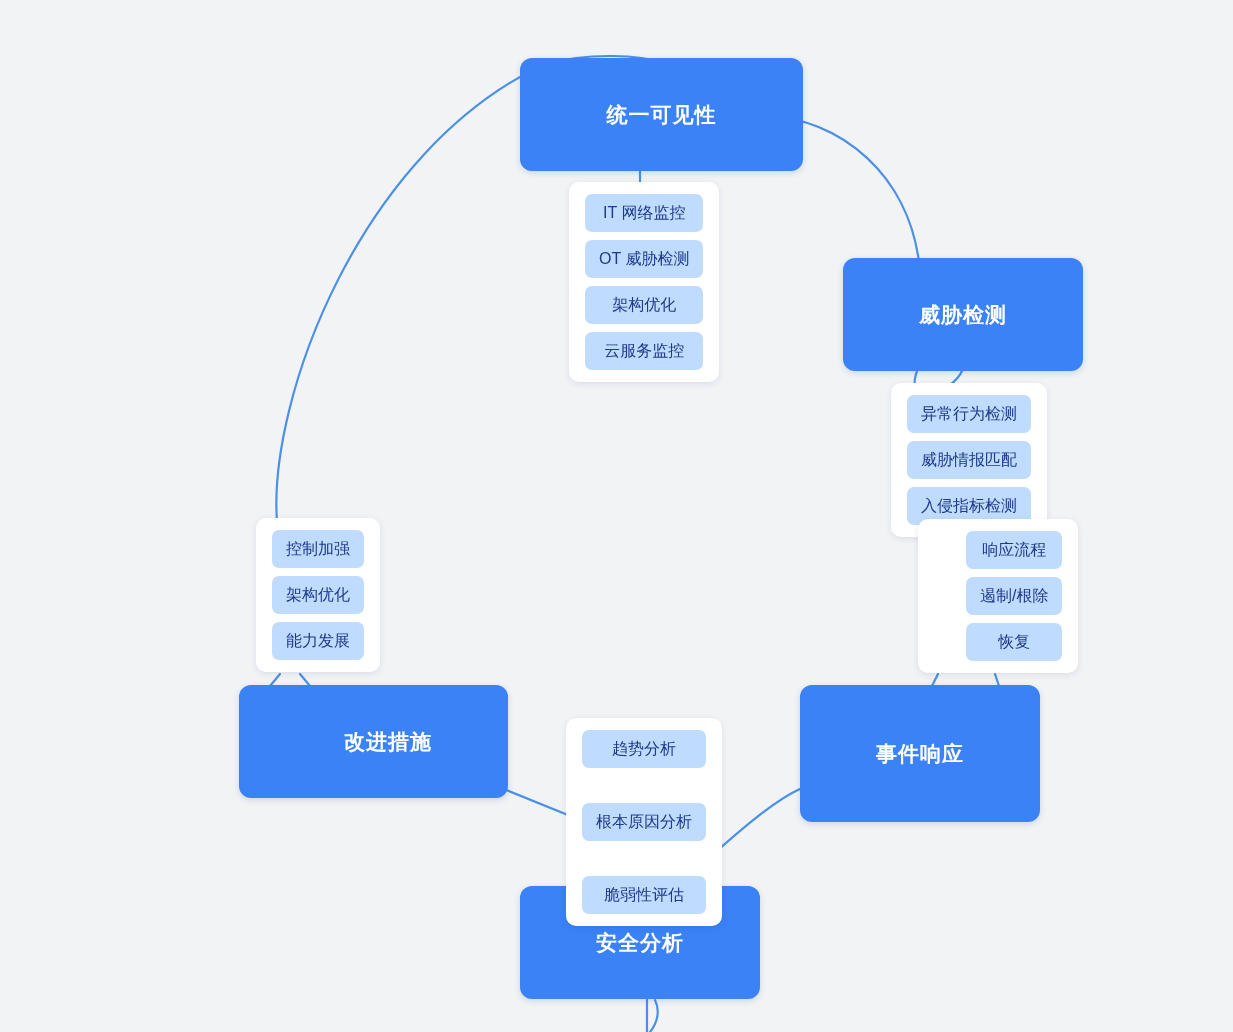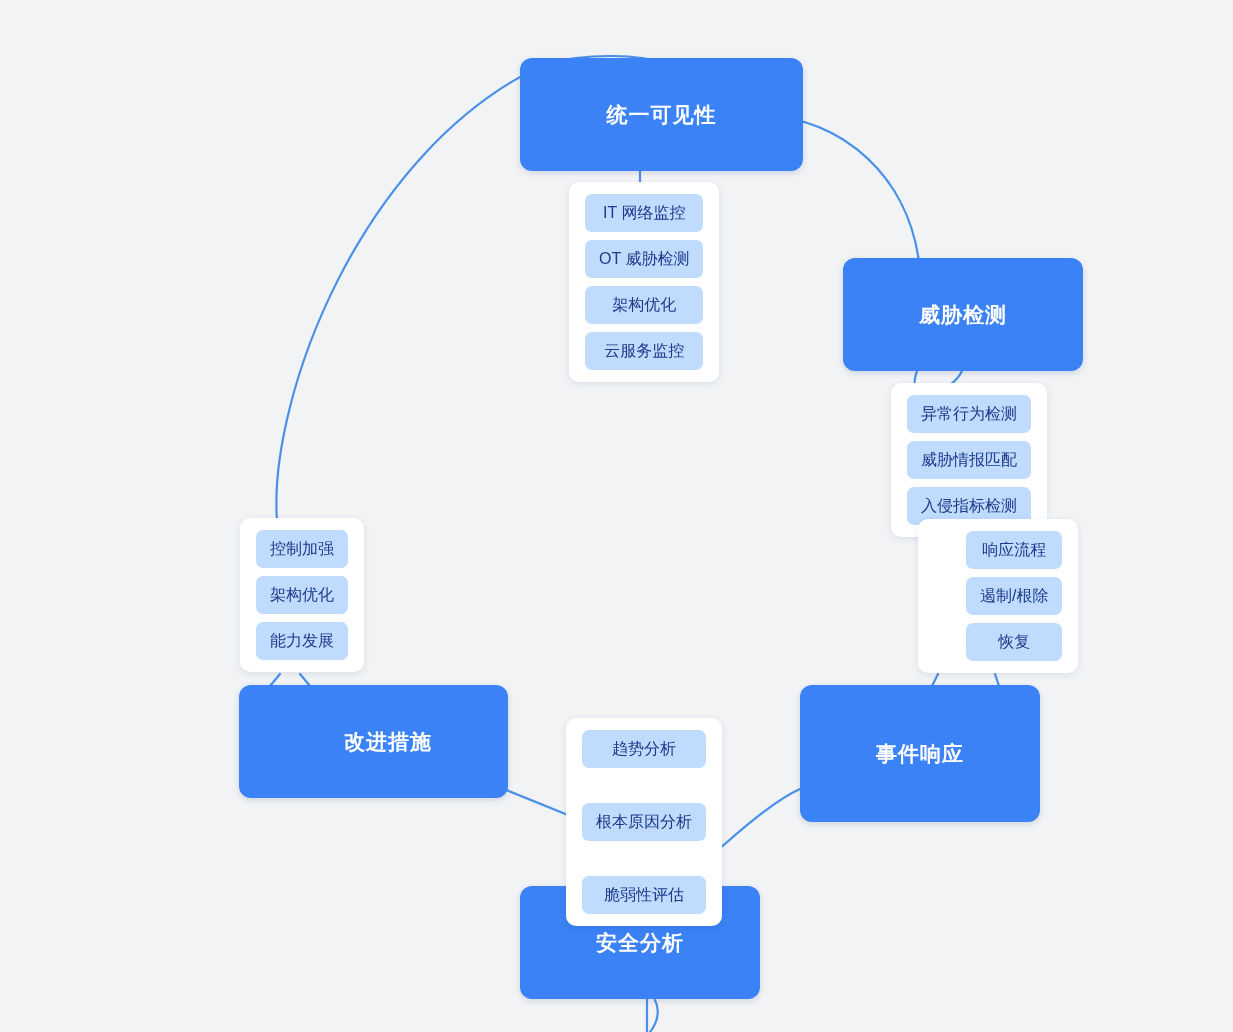--- a/index.html
+++ b/index.html
@@ -124,21 +124,21 @@
         <span class="main-node-label">事件响应</span>
       </div>
       <div class="sub-panel" style="left: 566px; top: 718px; z-index: 5; gap: 35px;">
         <div class="chip">趋势分析</div>
         <div class="chip">根本原因分析</div>
         <div class="chip">脆弱性评估</div>
       </div>
       <div class="main-node" style="left: 520px; top: 886px; width: 240px; height: 113px;">
         <span class="main-node-label">安全分析</span>
       </div>
-      <div class="sub-panel" style="left: 240px; top: 518px; z-index: 6;">
+      <div class="sub-panel" style="left: 256px; top: 518px; z-index: 6;">
         <div class="chip">控制加强</div>
         <div class="chip">架构优化</div>
         <div class="chip">能力发展</div>
       </div>
       <div class="main-node" style="left: 239px; top: 685px; width: 240px; height: 113px; padding-left: 29px;">
         <span class="main-node-label">改进措施</span>
       </div>
     </div>
 
 </div>

